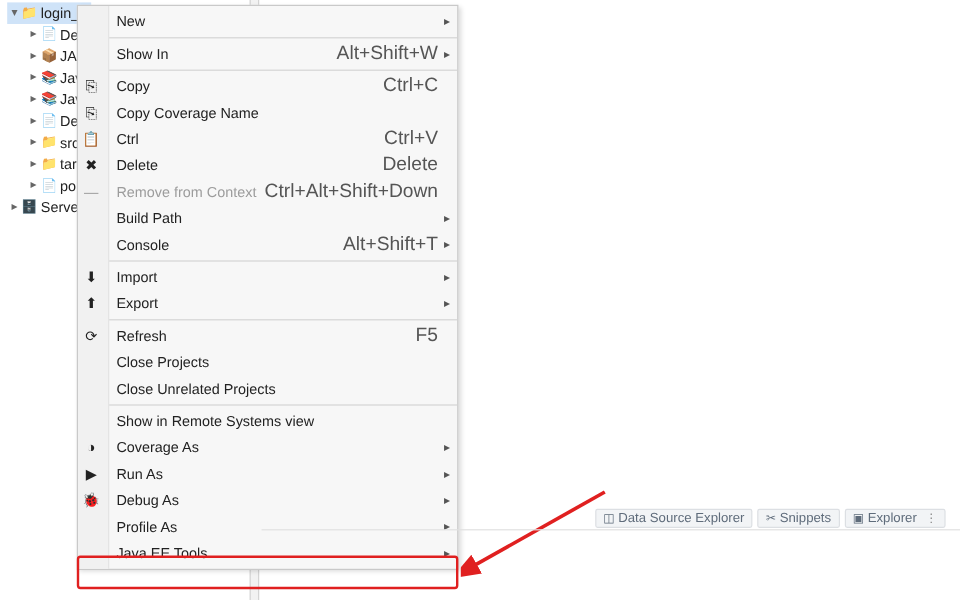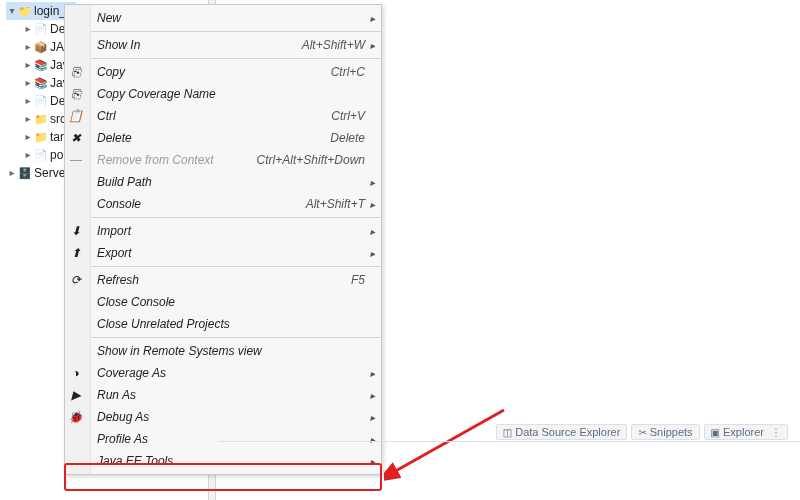--- a/index.html
+++ b/index.html
@@ -37,24 +37,24 @@
     position: absolute; top: 4px; left: 64px;
     width: 318px; background: #f7f7f7;
     border: 1px solid #c9c9c9;
     box-shadow: 2px 2px 4px rgba(0,0,0,0.15);
     display: flex;
   }
   .ctxmenu-iconcol { width: 26px; background: #f1f1f1; border-right: 1px solid #e4e4e4; }
   .ctxmenu-body { flex: 1; display: flex; flex-direction: column; padding: 2px 0; }
   .mi {
     display: flex; align-items: center; height: 22px;
-    padding: 0 6px 0 6px; position: relative; font-style: italic;
+    padding: 0 6px 0 6px; position: relative;
   }
   .mi .lbl { flex: 1; white-space: nowrap; }
-  .mi .accel { color: #555; font-size: 12px; }
+  .mi .accel { color: #555; font-size: 16px; }
   .mi .sub { width: 10px; text-align: right; color: #555; font-size: 10px; }
   .mi.disabled { color: #9c9c9c; }
   .mi .micon {
     position: absolute; left: -24px; width: 18px; text-align: center; font-size: 12px;
   }
   .sep { height: 1px; background: #d4d4d4; margin: 2px 0 2px 0; }
   .properties-hi {
     position: absolute; border: 2px solid #e02020; border-radius: 3px; pointer-events: none;
     left: 64px; top: 463px; width: 318px; height: 28px;
   }
@@ -197,21 +197,21 @@
         <span class="sub">▸</span>
       </div>
       <div class="sep"></div>
       <div class="mi">
         <span class="micon">⟳</span>
         <span class="lbl">Refresh</span>
         <span class="accel">F5</span>
         <span class="sub"></span>
       </div>
       <div class="mi">
-        <span class="lbl">Close Console</span>
+        <span class="lbl">Close Projects</span>
         <span class="accel"></span>
         <span class="sub"></span>
       </div>
       <div class="mi">
         <span class="lbl">Close Unrelated Projects</span>
         <span class="accel"></span>
         <span class="sub"></span>
       </div>
       <div class="sep"></div>
       <div class="mi">

